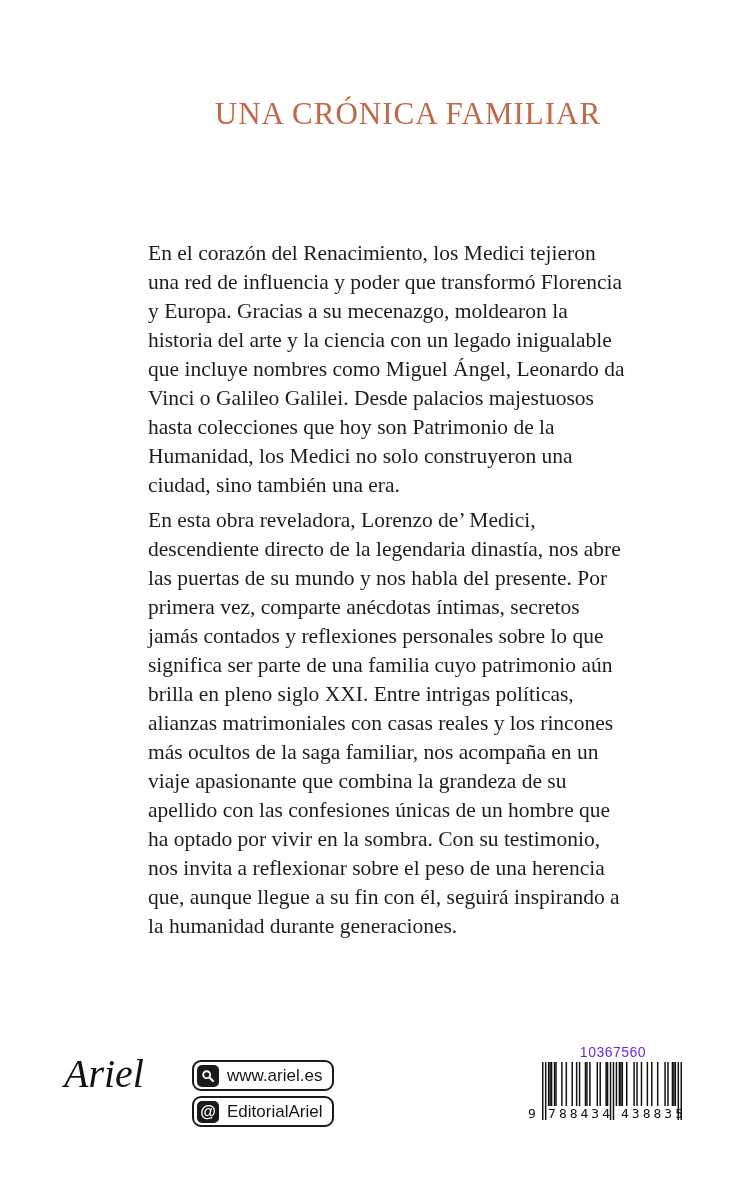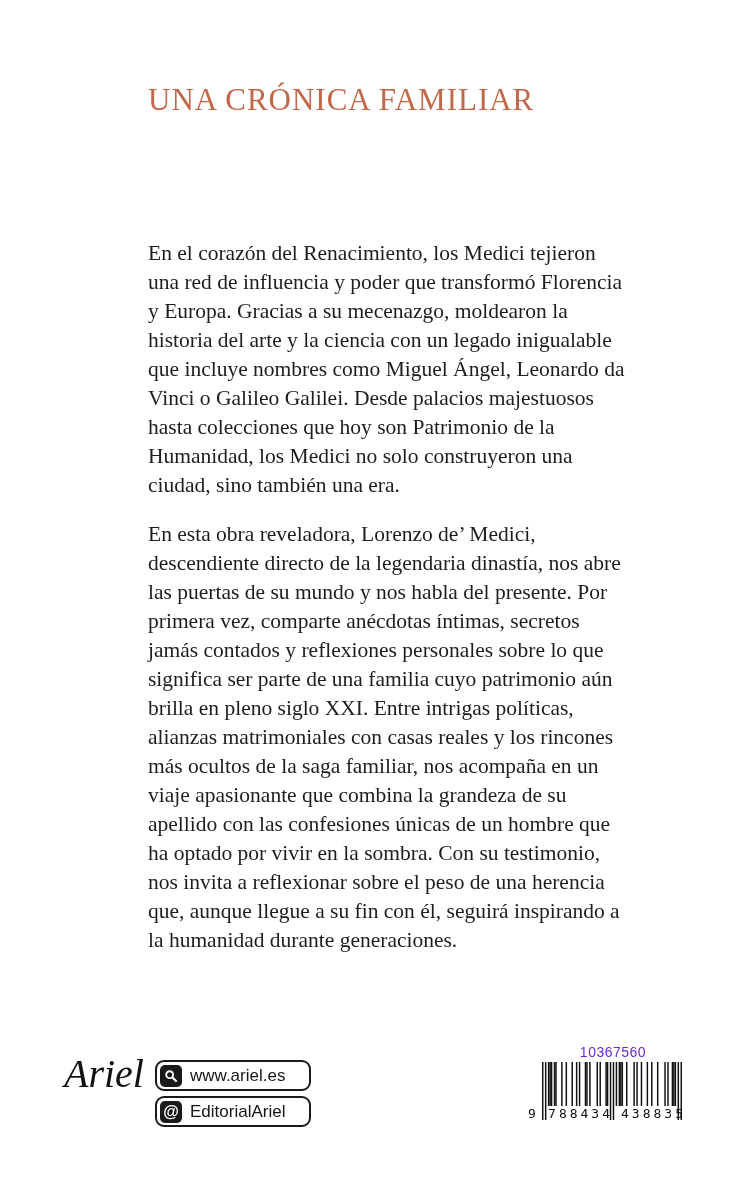--- a/index.html
+++ b/index.html
@@ -8,42 +8,43 @@
     position: relative;
     background: #ffffff;
     font-family: "Liberation Serif", serif;
     overflow: hidden;
   }
 
   
   .headline {
     position: absolute;
     left: 148px;
-    top: 78px;
+    top: 92px;
     width: 520px;
     color: #C2684A;
     font-size: 31px;
     line-height: 44px;
     letter-spacing: 1px;
     font-weight: 400;
+    text-align: center;
   }
 
   
   .body-copy {
     position: absolute;
     left: 148px;
     top: 239px;
     width: 478px;
     color: #1d1d1d;
     font-size: 21.5px;
     line-height: 29px;
     text-align: left;
     font-family: Liberation Serif, serif;
   }
-  .body-copy p + p { margin-top: 20px; }
+  .body-copy p + p { margin-top: 6px; }
 
   
   .publisher-logo {
     position: absolute;
     left: 64px;
     top: 1050px;
     font-family: "Liberation Serif", serif;
     font-style: italic;
     font-size: 40px;
     color: #121212;
@@ -59,22 +60,23 @@
     gap: 5px;
   }
   .badge {
     display: flex;
     align-items: center;
     gap: 8px;
     border: 2.5px solid #1a1a1a;
     border-radius: 9px;
     background: #fff;
     height: 31px;
-    padding: 0 24px 0 3px;
+    padding: 0 10px 0 3px;
     width: max-content;
+    margin-left: 37px;
   }
   .badge-icon {
     width: 22px;
     height: 22px;
     background: #1a1a1a;
     border-radius: 5px;
     display: flex;
     align-items: center;
     justify-content: center;
     flex: 0 0 auto;

